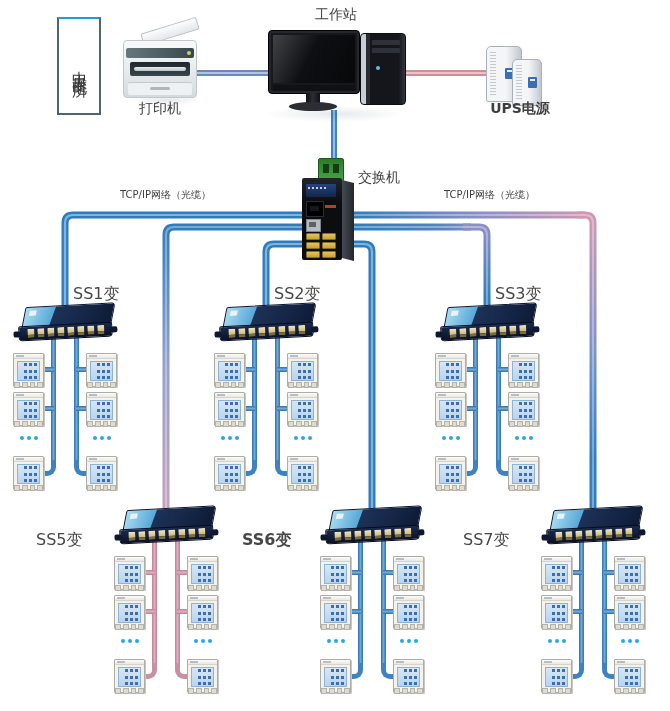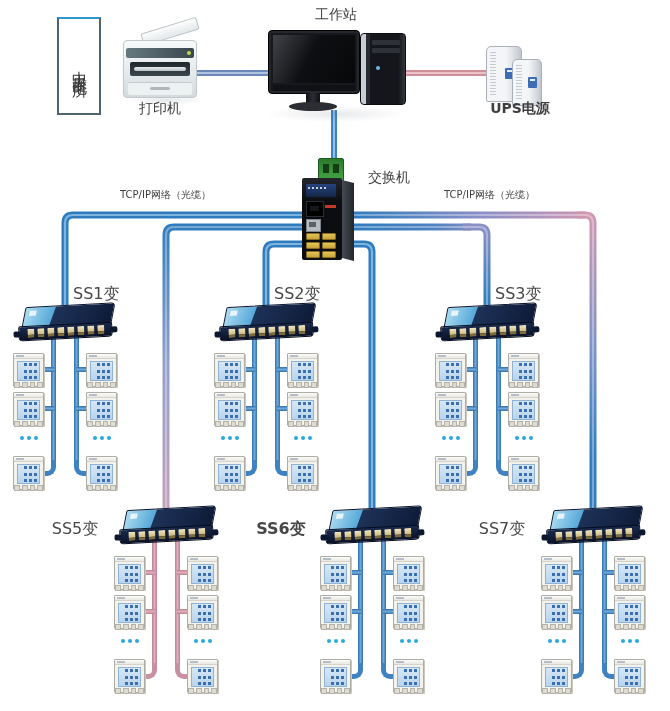--- a/index.html
+++ b/index.html
@@ -115,21 +115,21 @@
   .sw-gport::after { content:''; position:absolute; left:2px; top:2px; width:7px; height:5px; background:#5c6167; }
   .sw-yports { position:absolute; left:4px; top:55px; width:32px; display:grid;
     grid-template-columns:14px 14px; gap:2px; }
   .sw-yports i { width:14px; height:7px; background:linear-gradient(#e2c45c,#c7a437);
     border:1px solid #8a6d20; border-radius:1px; box-sizing:border-box; }
 
   
   .cluster { position:absolute; width:120px; height:190px; z-index:2; }
   .ss-label { position:absolute; font-size:16px; color:#474747; z-index:4; white-space:nowrap; }
   .row-top .ss-label { left:68px; top:-21px; }
-  .row-bottom .ss-label { left:-70px; top:11px; width:78px; text-align:center; }
+  .row-bottom .ss-label { left:-70px; top:22px; width:78px; text-align:left; }
 
   .npdev { position:absolute; left:13px; top:0; width:94px; height:36px;
     transform:rotate(-3deg); z-index:3; }
   .np-top { position:absolute; left:3px; top:0; width:88px; height:20px;
     transform:skewX(-14deg); transform-origin:bottom left;
     background:linear-gradient(100deg,#aadcf2 0%,#58a8d8 32%,#1d3258 33%,#0e1b38 100%);
     border:1px solid #0a142c; border-radius:2px 4px 0 2px; }
   .np-top::after { content:''; position:absolute; left:4px; top:3px; width:7px; height:5px;
     background:#f2f8fc; opacity:.9; }
   .np-front { position:absolute; left:0; top:19px; width:94px; height:15px;
@@ -300,21 +300,21 @@
       <div class="sw-yports">
         <i></i>
           <i></i>
           <i></i>
           <i></i>
           <i></i>
           <i></i>
       </div>
     </div>
   </div>
-  <div class="lbl" style="left:368px; top:169px;">交换机</div>
+  <div class="lbl" style="left:358px; top:169px;">交换机</div>
 
   <div class="lbl net-lbl center" style="left:58px; top:188px; width:215px;">TCP/IP网络（光缆）</div>
   <div class="lbl net-lbl center" style="left:382px; top:188px; width:215px;">TCP/IP网络（光缆）</div>
 
 <div class="cluster row-top" style="left: 5px; top: 305px;">
       <span class="ss-label">SS1变</span>
 
       <div class="bus bus-l"></div>
       <div class="bus bus-r"></div>
       <div class="stub s1l"></div>

